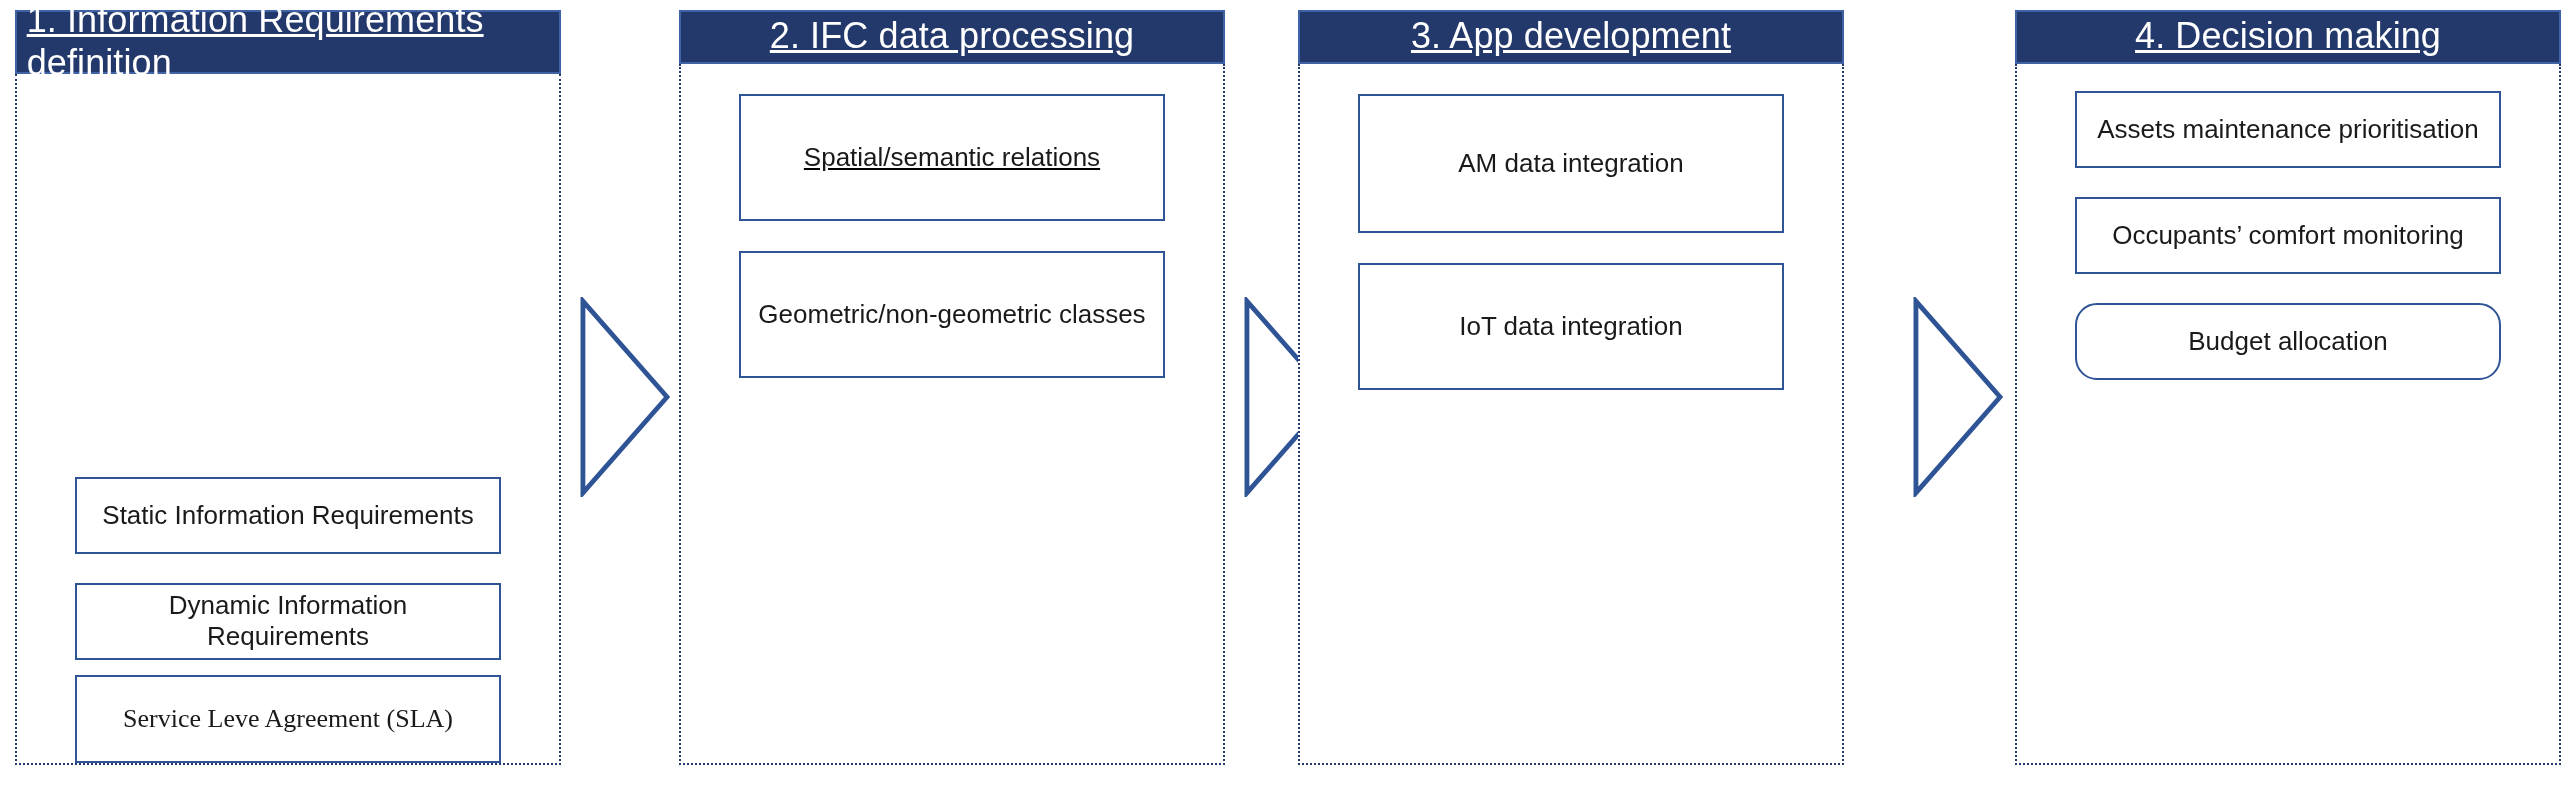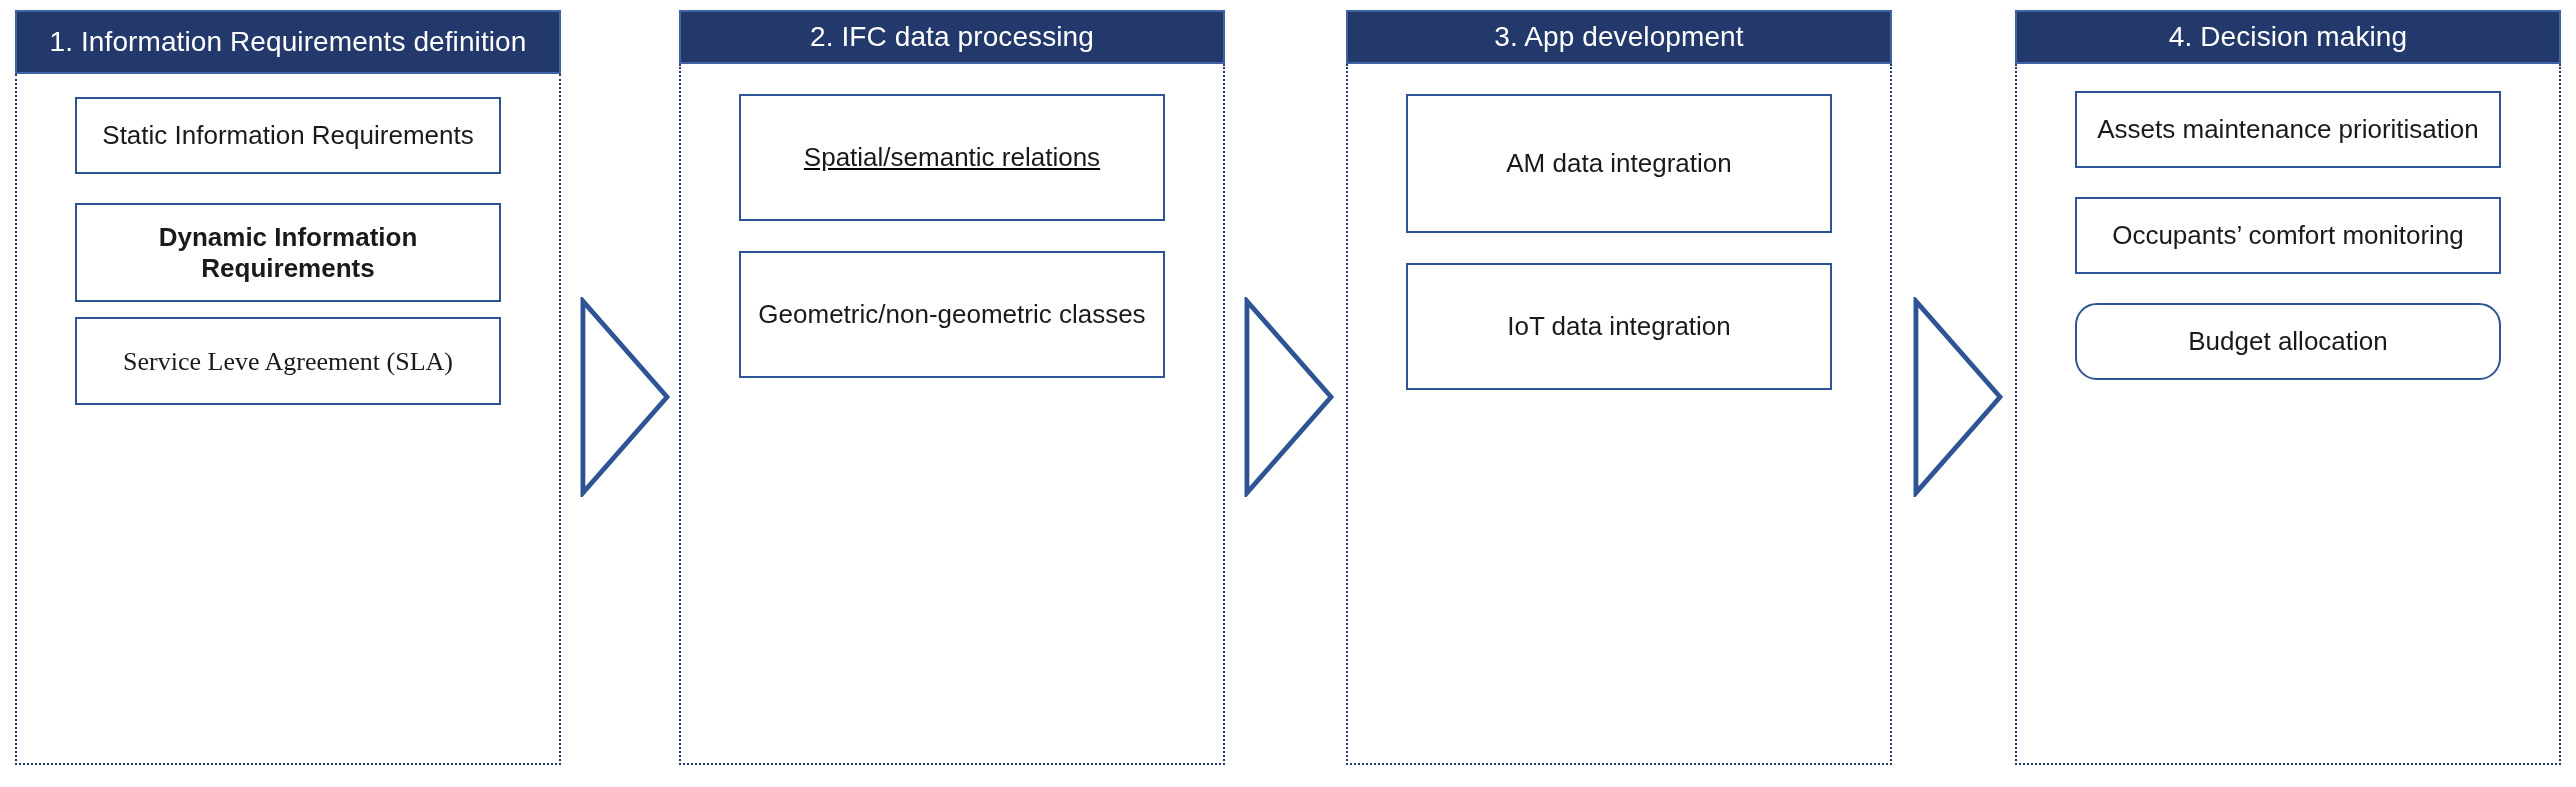--- a/index.html
+++ b/index.html
@@ -39,42 +39,43 @@
     border: 2.1px solid #3F63A5;
     box-sizing: border-box;
     display: flex;
     align-items: center;
     justify-content: center;
     padding: 0 9.7px;
   }
 
   .stage-header-label {
     color: #FFFFFF;
-    font-size: 28px;
+    font-size: 36px;
     line-height: 1.18;
     font-weight: 400;
     letter-spacing: 0.1px;
     white-space: pre-line;
+    text-decoration: underline;
   }
 
   .stage-body {
     flex: 1 1 auto;
     border: 2.8px dotted #23396B;
     border-top: none;
     box-sizing: border-box;
     background: #ffffff;
     display: flex;
     flex-direction: column;
     align-items: center;
     padding-top: 18px;
   }
 
   
   .stage.two-line .stage-header { height: 64px; flex: 0 0 64px; }
-  .stage.two-line .stage-body { padding-top: 14px; }
+  .stage.two-line .stage-body { padding-top: 14px; justify-content: flex-end; }
 
   
   .item-box {
     border: 2.8px solid #2E5496;
     box-sizing: border-box;
     background: #ffffff;
     display: flex;
     align-items: center;
     justify-content: center;
     text-align: center;
@@ -104,21 +105,21 @@
 <div id="diagram">
 
   <div class="stage two-line" style="left:15px; width:546px;">
     <div class="stage-header">
       <div class="stage-header-label">1. Information Requirements definition</div>
     </div>
     <div class="stage-body">
       <div class="item-box" style="width:426px; height:77px; margin-top:9.7px;">
         <span class="item-label">Static Information Requirements</span>
       </div>
-      <div class="item-box" style="width:426px; height:99px; margin-top:29px;font-weight:bold;">
+      <div class="item-box" style="width:426px; height:77px; margin-top:29px;">
         <span class="item-label">Dynamic Information Requirements</span>
       </div>
       <div class="item-box" style="width:426px; height:88px; margin-top:15px;font-family:Liberation Serif, serif;">
         <span class="item-label">Service Leve Agreement (SLA)</span>
       </div>
     </div>
   </div>
 
   <div class="arrow" style="left:580px; top:297px;">
     <svg viewBox="0 0 130 290" xmlns="http://www.w3.org/2000/svg">
@@ -139,21 +140,21 @@
       </div>
     </div>
   </div>
 
   <div class="arrow" style="left:1244px; top:297px;">
     <svg viewBox="0 0 130 290" xmlns="http://www.w3.org/2000/svg">
       <path d="M4 6 L4 284 L126 145 Z" fill="none" stroke="#2E5496" stroke-width="7" stroke-linejoin="miter"></path>
     </svg>
   </div>
 
-  <div class="stage" style="left:1346px; width:546px;">
+  <div class="stage" style="left:1298px; width:546px;">
     <div class="stage-header">
       <div class="stage-header-label">3. App development</div>
     </div>
     <div class="stage-body">
       <div class="item-box" style="width:426px; height:139px; margin-top:12.4px;">
         <span class="item-label">AM data integration</span>
       </div>
       <div class="item-box" style="width:426px; height:127px; margin-top:30px;">
         <span class="item-label">IoT data integration</span>
       </div>

